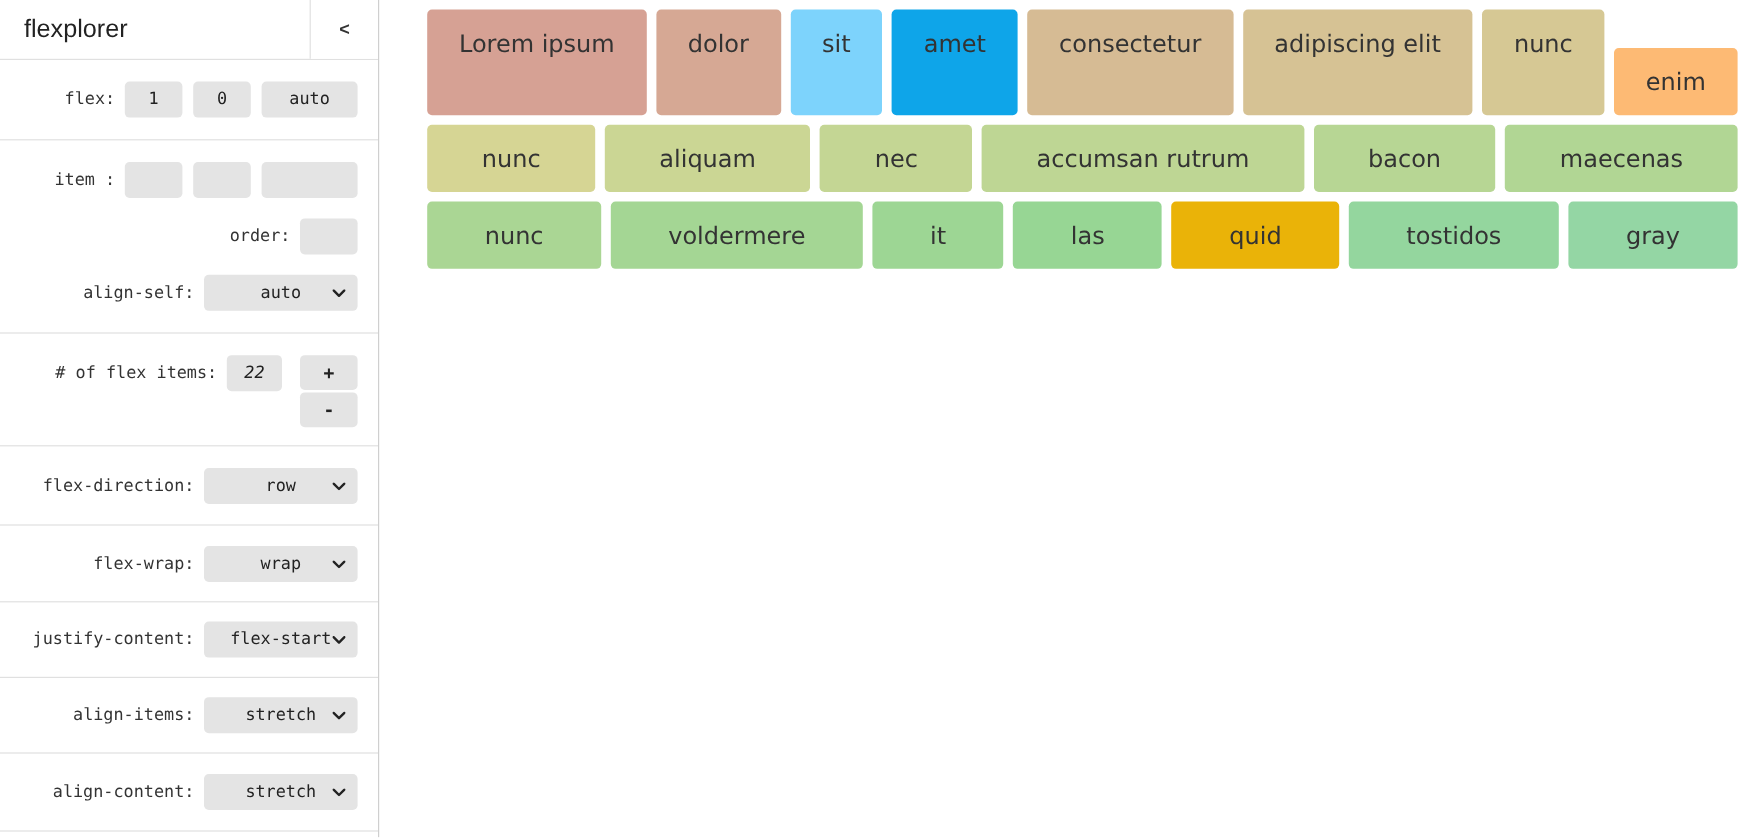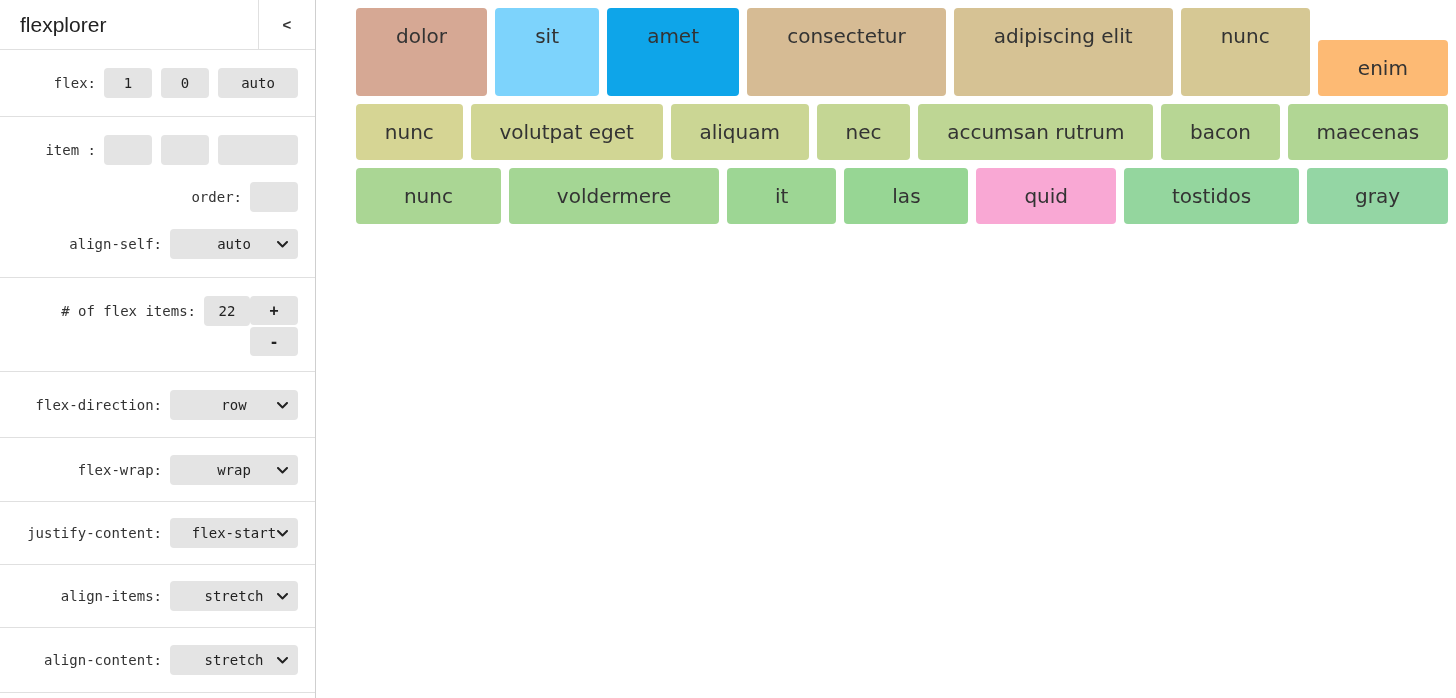--- a/index.html
+++ b/index.html
@@ -30,21 +30,21 @@
   .sec-item { height:161px; display:block; padding:18px 17px 0 0; }
   .sec-item .row { display:flex; align-items:center; justify-content:flex-end; margin-bottom:17px;padding-left:31px; }
 
   .fake-select { width:128px; height:30px; background:#e4e4e4; border-radius:4px;
                  position:relative; display:flex; align-items:center; justify-content:center;
                  font-size:14px; color:#222; cursor:pointer; }
   .fake-select .chev { position:absolute; right:10px; top:12px; line-height:0; }
 
   .sec-count { height:94px; align-items:flex-start; padding-top:18px; }
   .sec-count .lbl { line-height:30px; }
-  .count-input { margin-right:0; }
+  .count-input { margin-right:15px;font-style:italic; }
   .stack { display:flex; flex-direction:column; gap:2px; }
   .stack button { width:48px; height:29px; background:#e4e4e4; border:none; border-radius:4px;
                   font-family:inherit; font-size:15px; font-weight:700; color:#222; cursor:pointer; }
 
   .h66 { height:66px; } .h64 { height:64px; } .h63 { height:63px; } .h65 { height:65px; }
 
   
   .main { flex:1; background:#fff; padding:4px; overflow:hidden; }
   .flex-row { display:flex; }
   .flex-item { flex:1 0 auto; margin:4px; padding:14px 10px; border-radius:4px;
@@ -161,42 +161,42 @@
             </svg>
         </span>
       </div>
     </section>
 
   </aside>
 
   <main class="main">
     <div id="flex-rows">
         <div class="flex-row">
+          <div class="flex-item" style="background: rgb(214, 161, 148);">Lorem ipsum</div>
           <div class="flex-item" style="background: rgb(214, 168, 148);">dolor</div>
           <div class="flex-item" style="background: #7dd3fc;">sit</div>
           <div class="flex-item" style="background: #0ea5e9;">amet</div>
           <div class="flex-item" style="background: rgb(214, 187, 148);">consectetur</div>
           <div class="flex-item" style="background: rgb(214, 194, 148);">adipiscing elit</div>
           <div class="flex-item" style="background: rgb(214, 200, 148);">nunc</div>
           <div class="flex-item" style="background: #fdba74; margin-top: 36px;">enim</div>
         </div>
         <div class="flex-row">
           <div class="flex-item" style="background: rgb(214, 213, 148);">nunc</div>
-          <div class="flex-item" style="background: rgb(209, 214, 148);">volutpat eget</div>
           <div class="flex-item" style="background: rgb(203, 214, 148);">aliquam</div>
           <div class="flex-item" style="background: rgb(196, 214, 148);">nec</div>
           <div class="flex-item" style="background: rgb(190, 214, 148);">accumsan rutrum</div>
           <div class="flex-item" style="background: rgb(183, 214, 148);">bacon</div>
           <div class="flex-item" style="background: rgb(177, 214, 148);">maecenas</div>
         </div>
         <div class="flex-row">
           <div class="flex-item" style="background: rgb(170, 214, 148);">nunc</div>
           <div class="flex-item" style="background: rgb(164, 214, 148);">voldermere</div>
           <div class="flex-item" style="background: rgb(157, 214, 148);">it</div>
           <div class="flex-item" style="background: rgb(151, 214, 148);">las</div>
-          <div class="flex-item" style="background: #f9a8d4;">quid</div>
+          <div class="flex-item" style="background: #eab308;">quid</div>
           <div class="flex-item" style="background: rgb(148, 214, 158);">tostidos</div>
           <div class="flex-item" style="background: rgb(148, 214, 164);">gray</div>
         </div>
       </div>
   </main>
 
 </div>
 
 </body></html>

